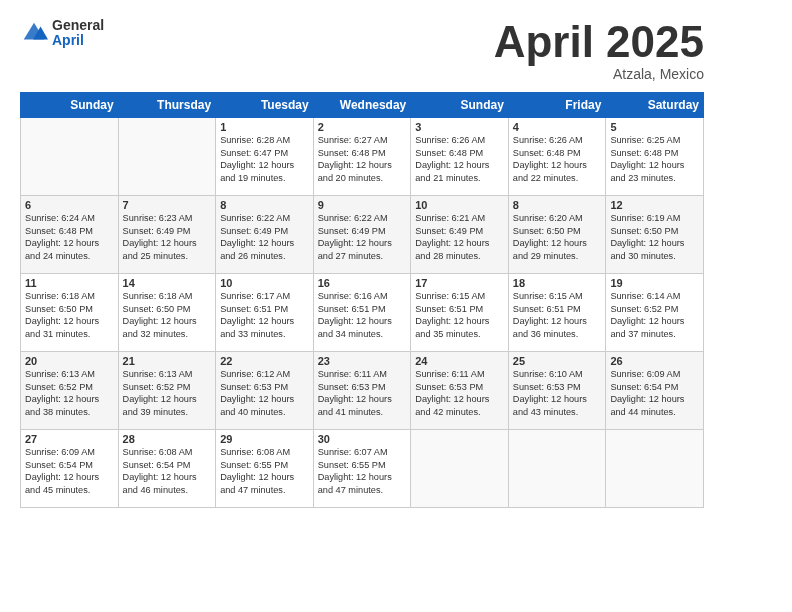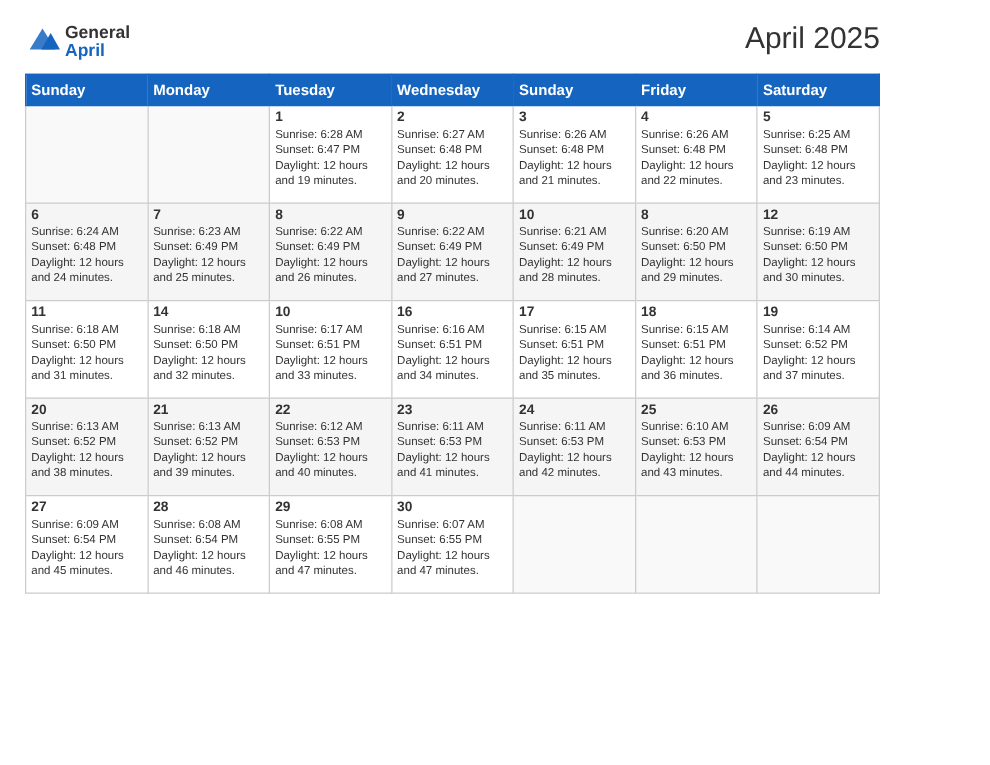--- a/index.html
+++ b/index.html
@@ -28,41 +28,41 @@
       gap: 4px;
     }
     .logo-icon {
       width: 28px;
       height: 28px;
     }
     .title-block {
       text-align: right;
     }
     .month-title {
-      font-size: 24px;
-      font-weight: normal;
+      font-size: 44px;
+      font-weight: bold;
       color: #333;
       line-height: 1.1;
     }
     .location {
       font-size: 14px;
       color: #555;
     }
     .calendar {
       width: 100%;
       border-collapse: collapse;
       border: 1px solid #ccc;
     }
     .calendar th {
       background: #1565c0;
       color: #fff;
       font-size: 12px;
       font-weight: bold;
       padding: 5px 4px;
-      text-align: left;
+      text-align: right;
       border: 1px solid #1565c0;
     }
     .calendar td {
       border: 1px solid #ccc;
       vertical-align: top;
       padding: 3px 4px;
       width: calc(100% / 7);
       height: 78px;
     }
     .day-num {
@@ -97,28 +97,29 @@
       </svg>
       <div>
         <div style="font-size:14px;font-weight:bold;color:#333;line-height:1.1;">
           <span>General</span><br>
           <span style="color:#1565c0;">April</span>
         </div>
       </div>
     </div>
     <div class="title-block">
       <div class="month-title">April 2025</div>
+      <div class="location">Atzala, Mexico</div>
     </div>
   </div>
 
   <table class="calendar">
     <thead>
       <tr class="header-row">
         <th>Sunday</th>
-        <th>Monday</th>
+        <th>Thursday</th>
         <th>Tuesday</th>
         <th>Wednesday</th>
         <th>Sunday</th>
         <th>Friday</th>
         <th>Saturday</th>
       </tr>
     </thead>
     <tbody id="calendar-body">
     <tr>
           <td class="empty-cell" style="background: rgb(249, 249, 249);"></td>

